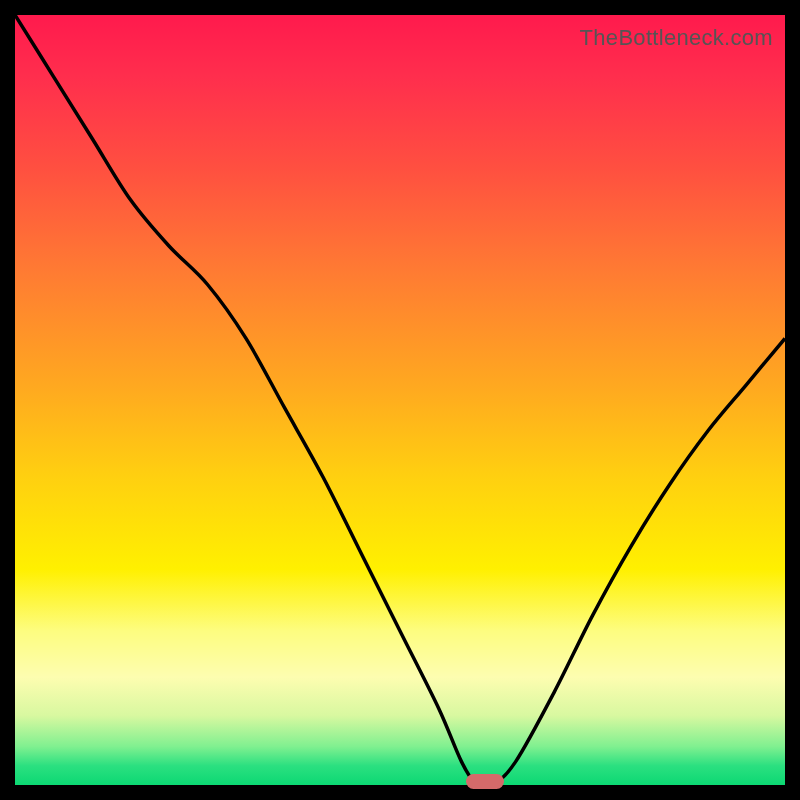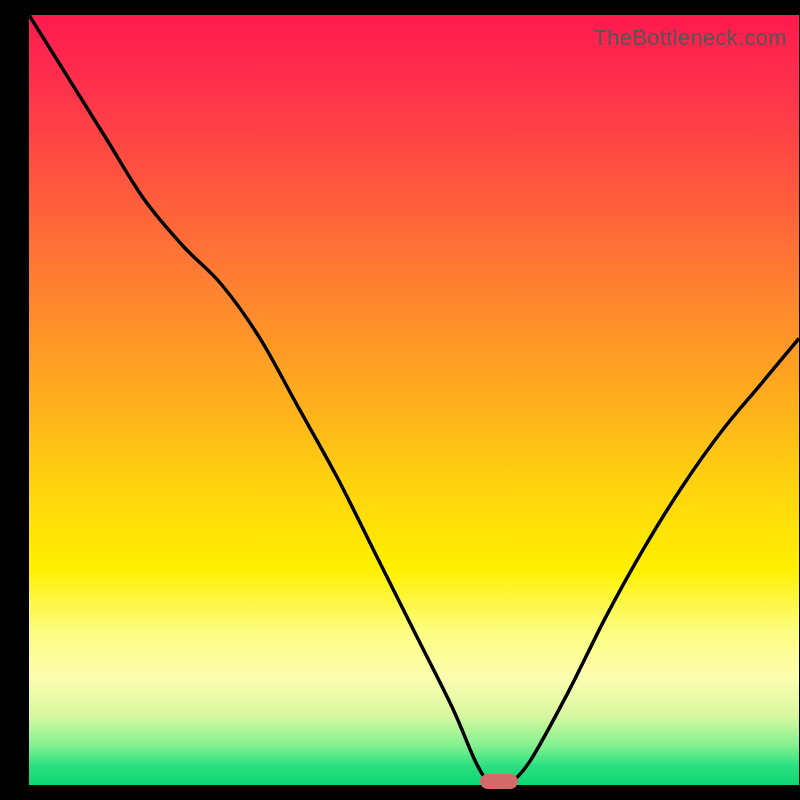--- a/index.html
+++ b/index.html
@@ -11,21 +11,21 @@
     font-family: Arial, sans-serif;
   }
   .chart-container {
     position: relative;
     width: 800px;
     height: 800px;
     background: #000;
   }
   .plot-area {
     position: absolute;
-    left: 29px;
+    left: 15px;
     top: 15px;
     width: 770px;
     height: 770px;
     background: linear-gradient(to bottom,
       #ff1a4d 0%,
       #ff2e4d 8%,
       #ff5040 20%,
       #ff7a33 33%,
       #ffa820 48%,
       #ffd010 60%,

